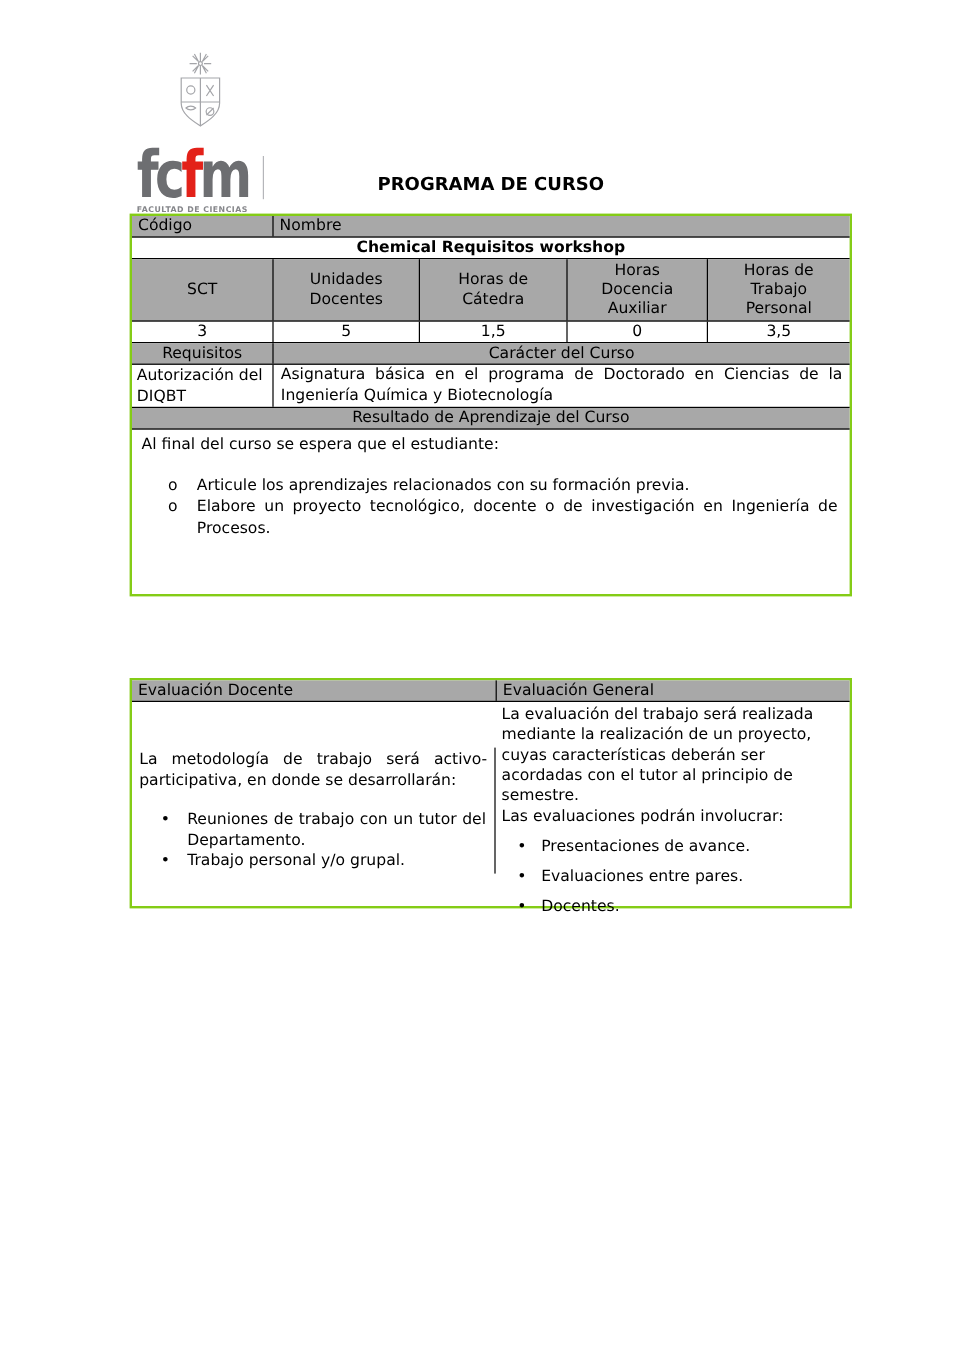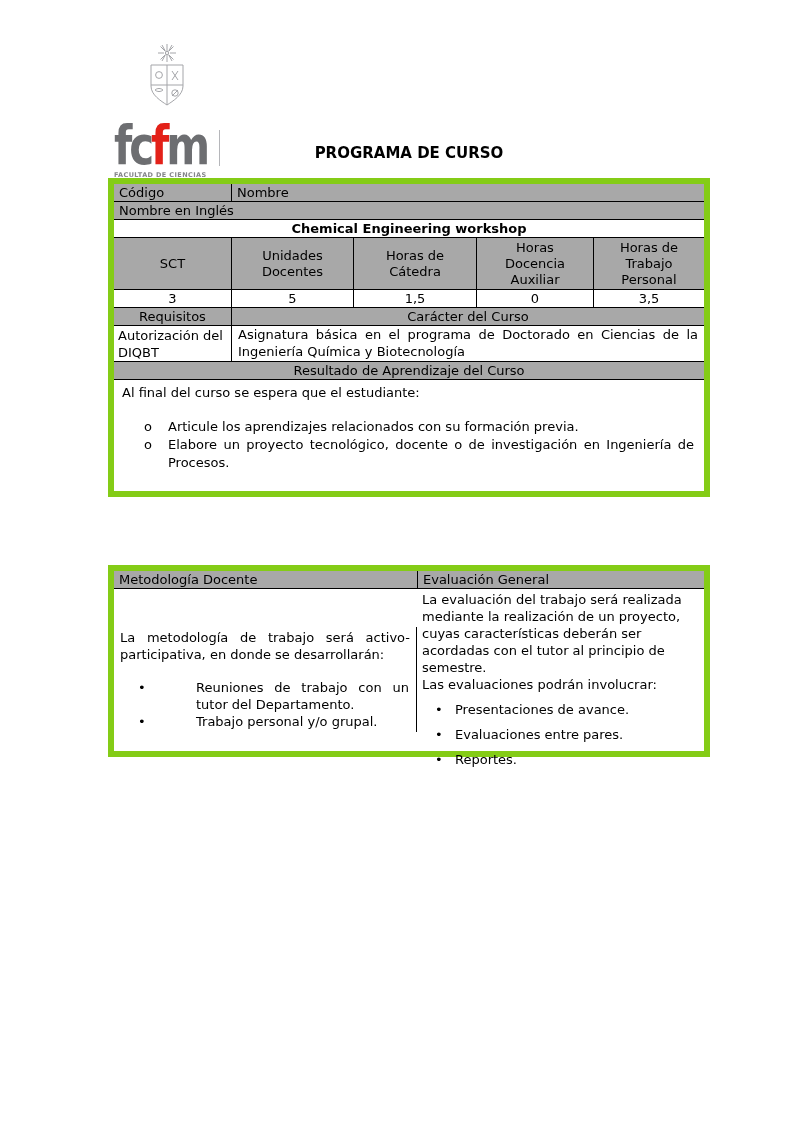--- a/index.html
+++ b/index.html
@@ -23,21 +23,21 @@
   .logo-divider { width:1px; height:36px; background:#b5b6ba; margin-left:-14px; margin-bottom:2px; }
   .faculty { margin-top:4px; font-size:6.5px; line-height:7.5px; letter-spacing:0.4px; color:#85868a; font-weight:bold; }
 
   
   .doc-title {
     position:absolute; left:108px; top:144px; width:602px;
     text-align:center; font-size:15px; font-weight:bold;
   }
 
   
-  .tbl { position:absolute; left:108px; width:602px; border:6px solid #84cc16; display:flex; flex-direction:column; background:#fff; font-size:13px; }
+  .tbl { position:absolute; left:108px; width:602px; border:2px solid #84cc16; display:flex; flex-direction:column; background:#fff; font-size:13px; }
   .row { display:flex; border-bottom:1px solid #000; flex:none; }
   .row:last-child { border-bottom:none; }
   .gray { background:#a8a8a8; }
   .cell { display:flex; align-items:center; padding:0 5px; overflow:hidden; }
   .cb { border-left:1px solid #000; }
   .cen { justify-content:center; text-align:center; }
   .bold { font-weight:bold; }
   .fill { flex:1 1 auto; min-width:0; }
 
   
@@ -57,21 +57,21 @@
   
   .t2 { top:565px; height:192px; }
   .w303 { width:303px; flex:none; }
   .t2-body { flex:1 1 auto; display:flex; border-bottom:none;align-items:center; }
   .t2-left { width:303px; flex:none; border-right:1px solid #000; padding:2px 6px; line-height:17px; }
   .t2-right { flex:1; padding:2px 5px; line-height:17px; }
   .t2 .just2 { text-align:justify; }
   .blist { margin-top:16px; }
   .li2 { display:flex; line-height:17px; }
   .li2 .mark { flex:none; width:22px; margin-left:18px; }
-  .li2 .txt { flex:1; text-align:justify; padding-right:1px;margin-left:36px; }
+  .li2 .txt { flex:1; text-align:justify; padding-right:1px; }
   .li3 { display:flex; line-height:17px; margin-top:8px; }
   .li3 .mark { flex:none; width:20px; margin-left:13px; }
   .li3 .txt { flex:1; }
 </style>
 </head>
 <body>
 
 <div class="page">
 
   <div class="logo">
@@ -102,26 +102,23 @@
   <div class="doc-title">PROGRAMA DE CURSO</div>
 
   <div class="tbl t1">
 
     <div class="row h18 gray">
       <div class="cell w117">Código</div>
       <div class="cell cb fill">Nombre</div>
     </div>
 
 
-    <div class="row h18 gray">
-      <div class="cell fill">Nombre en Inglés</div>
-    </div>
 
     <div class="row h18">
-      <div class="cell fill cen bold">Chemical Engineering workshop</div>
+      <div class="cell fill cen bold">Chemical Requisitos workshop</div>
     </div>
 
     <div class="row h52 gray">
       <div class="cell w117 cen hdr">SCT</div>
       <div class="cell cb w122 cen hdr">Unidades Docentes</div>
       <div class="cell cb w123 cen hdr">Horas de Cátedra</div>
       <div class="cell cb w117 cen hdr">Horas Docencia Auxiliar</div>
       <div class="cell cb fill cen hdr">Horas de Trabajo Personal</div>
     </div>
 
@@ -160,21 +157,21 @@
           <span class="mark">o</span>
           <span class="txt">Elabore un proyecto tecnológico, docente o de investigación en Ingeniería de Procesos.</span>
         </div>
       </div>
     </div>
   </div>
 
   <div class="tbl t2">
 
     <div class="row h18 gray">
-      <div class="cell w303">Metodología Docente</div>
+      <div class="cell w303">Evaluación Docente</div>
       <div class="cell cb fill">Evaluación General</div>
     </div>
 
     <div class="row t2-body">
 
       <div class="t2-left">
         <div class="just2">La metodología de trabajo será activo-participativa, en donde se desarrollarán:</div>
         <div class="blist">
           <div class="li2">
             <span class="mark">•</span>
@@ -194,21 +191,21 @@
           <div class="li3">
             <span class="mark">•</span>
             <span class="txt">Presentaciones de avance.</span>
           </div>
           <div class="li3">
             <span class="mark">•</span>
             <span class="txt">Evaluaciones entre pares.</span>
           </div>
           <div class="li3">
             <span class="mark">•</span>
-            <span class="txt">Reportes.</span>
+            <span class="txt">Docentes.</span>
           </div>
         </div>
       </div>
 
     </div>
   </div>
 
 </div>
 
 </body></html>

